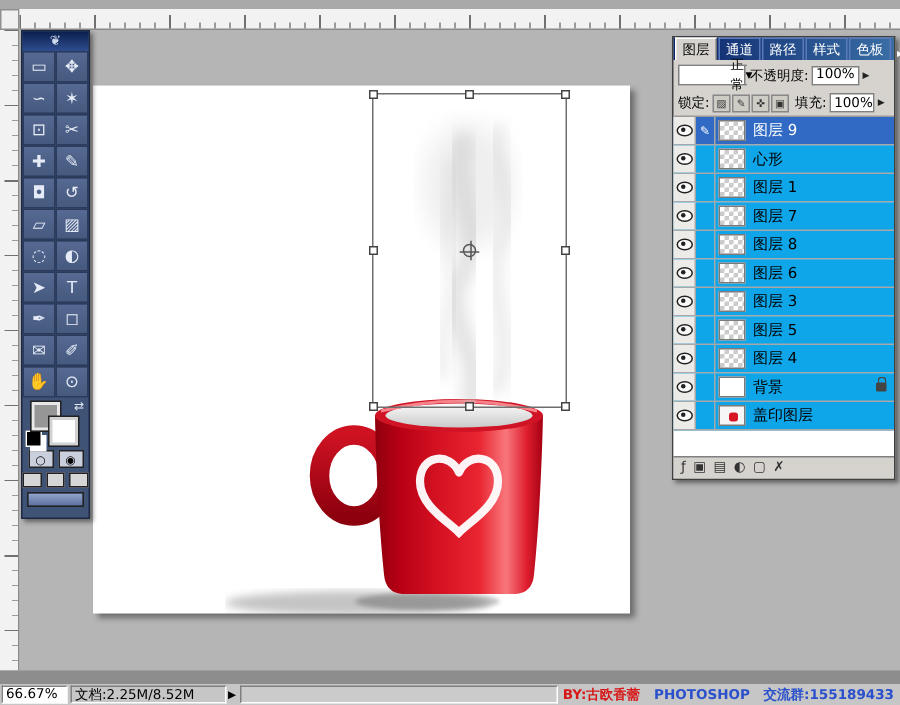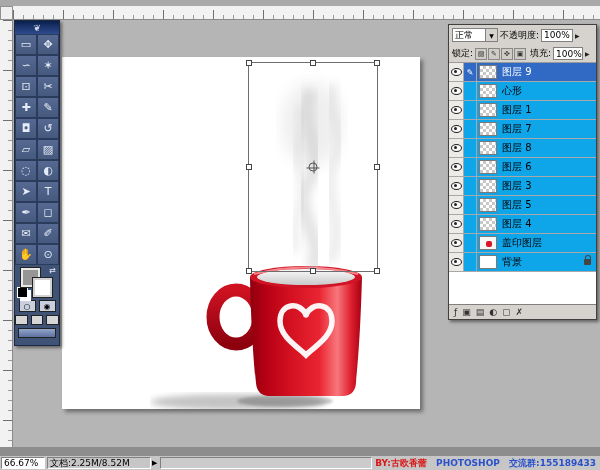--- a/index.html
+++ b/index.html
@@ -60,21 +60,21 @@
           display:flex;flex-direction:column;}
   #tabsrow{height:15px;background:linear-gradient(90deg,#0a246a,#3a6ea5);display:flex;align-items:flex-end;padding-left:1px;flex:none;}
   .tab{font-size:9px;padding:1px 4px 0;color:#fff;border:1px solid #5a79b8;border-bottom:none;margin-right:1px;
        background:transparent;white-space:nowrap;cursor:pointer;}
   .tab.active{background:#d6d3ce;color:#000;border-color:#fff #707070 #d6d3ce #fff;}
   #panelmenu{margin-left:auto;color:#fff;font-size:8px;padding:0 3px;cursor:pointer;}
   #blendrow{height:20px;display:flex;align-items:center;gap:2px;padding:0 3px;flex:none;}
   #lockrow{height:17px;display:flex;align-items:center;gap:2px;padding:0 3px;border-bottom:1px solid #9a9a9a;flex:none;}
   .slabel{font-size:9px;white-space:nowrap;}
   .dropdown{width:46px;height:14px;background:#fff;border:1px solid #808080;display:flex;align-items:center;
-            font-size:9px;box-sizing:border-box;cursor:pointer;}
+            font-size:9px;box-sizing:border-box;cursor:pointer;padding-left:32px;}
   .dropdown .dtext{padding-left:2px;flex:1;}
   .ddarrow{width:11px;height:100%;background:#d6d3ce;border-left:1px solid #808080;font-size:6px;
            display:flex;align-items:center;justify-content:center;}
   .valbox{width:32px;height:13px;background:#fff;border:1px solid #808080;font-size:9px;display:flex;
           align-items:center;padding-left:2px;box-sizing:border-box;}
   .spin{font-size:6px;color:#222;}
   .lockicon{width:12px;height:12px;border:1px solid #888;background:#cfccc5;font-size:7px;color:#333;
             display:flex;align-items:center;justify-content:center;box-sizing:border-box;cursor:pointer;}
   #layerslist{flex:1;background:#fff;overflow:hidden;}
   .lrow{display:flex;align-items:center;height:19px;border-bottom:1px solid #a8a8a8;background:#0ea5e9;box-sizing:border-box;cursor:pointer;}
@@ -230,20 +230,28 @@
     </div>
     <div id="smrow">
       <span class="smode"></span>
       <span class="smode"></span>
       <span class="smode"></span>
     </div>
     <div id="irbtn"></div>
   </div>
 
   <div id="layers">
+    <div id="tabsrow">
+        <span class="tab active">图层</span>
+        <span class="tab">通道</span>
+        <span class="tab">路径</span>
+        <span class="tab">样式</span>
+        <span class="tab">色板</span>
+        <span id="panelmenu">▸</span>
+      </div>
     <div id="blendrow">
       <span class="dropdown">
         <span class="dtext">正常</span>
         <span class="ddarrow">▼</span>
       </span>
       <span class="slabel">不透明度:</span>
       <span class="valbox">
         <span>100%</span>
       </span>
       <span class="spin">▶</span>
@@ -333,31 +341,31 @@
           </span>
           <span class="midcell"></span>
           <span class="thumb checker"></span>
           <span class="lname">图层 4</span>
         </div>
         <div class="lrow">
           <span class="eyecell">
             <span class="eye"></span>
           </span>
           <span class="midcell"></span>
-          <span class="thumb image"></span>
-          <span class="lname">盖印图层</span>
-        </div>
-        <div class="lrow">
-          <span class="eyecell">
-            <span class="eye"></span>
-          </span>
-          <span class="midcell"></span>
           <span class="thumb white"></span>
           <span class="lname">背景</span>
           <span class="padlock"></span>
+        </div>
+        <div class="lrow">
+          <span class="eyecell">
+            <span class="eye"></span>
+          </span>
+          <span class="midcell"></span>
+          <span class="thumb image"></span>
+          <span class="lname">盖印图层</span>
         </div>
       </div>
     <div id="panelbottom">
         <span class="bicon">ƒ</span>
         <span class="bicon">▣</span>
         <span class="bicon">▤</span>
         <span class="bicon">◐</span>
         <span class="bicon">▢</span>
         <span class="bicon">✗</span>
       </div>

